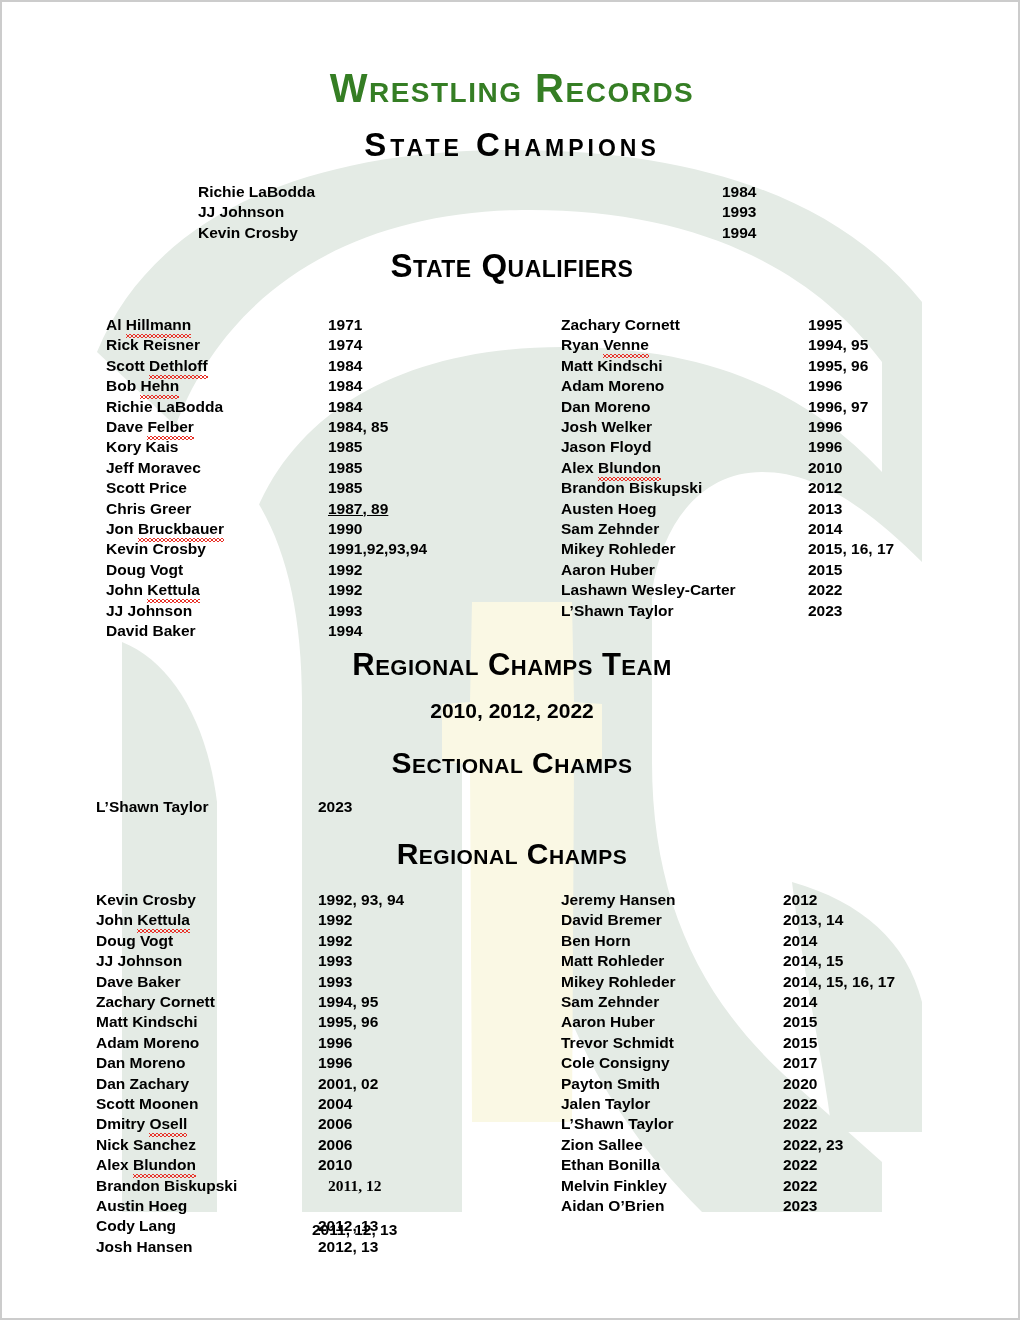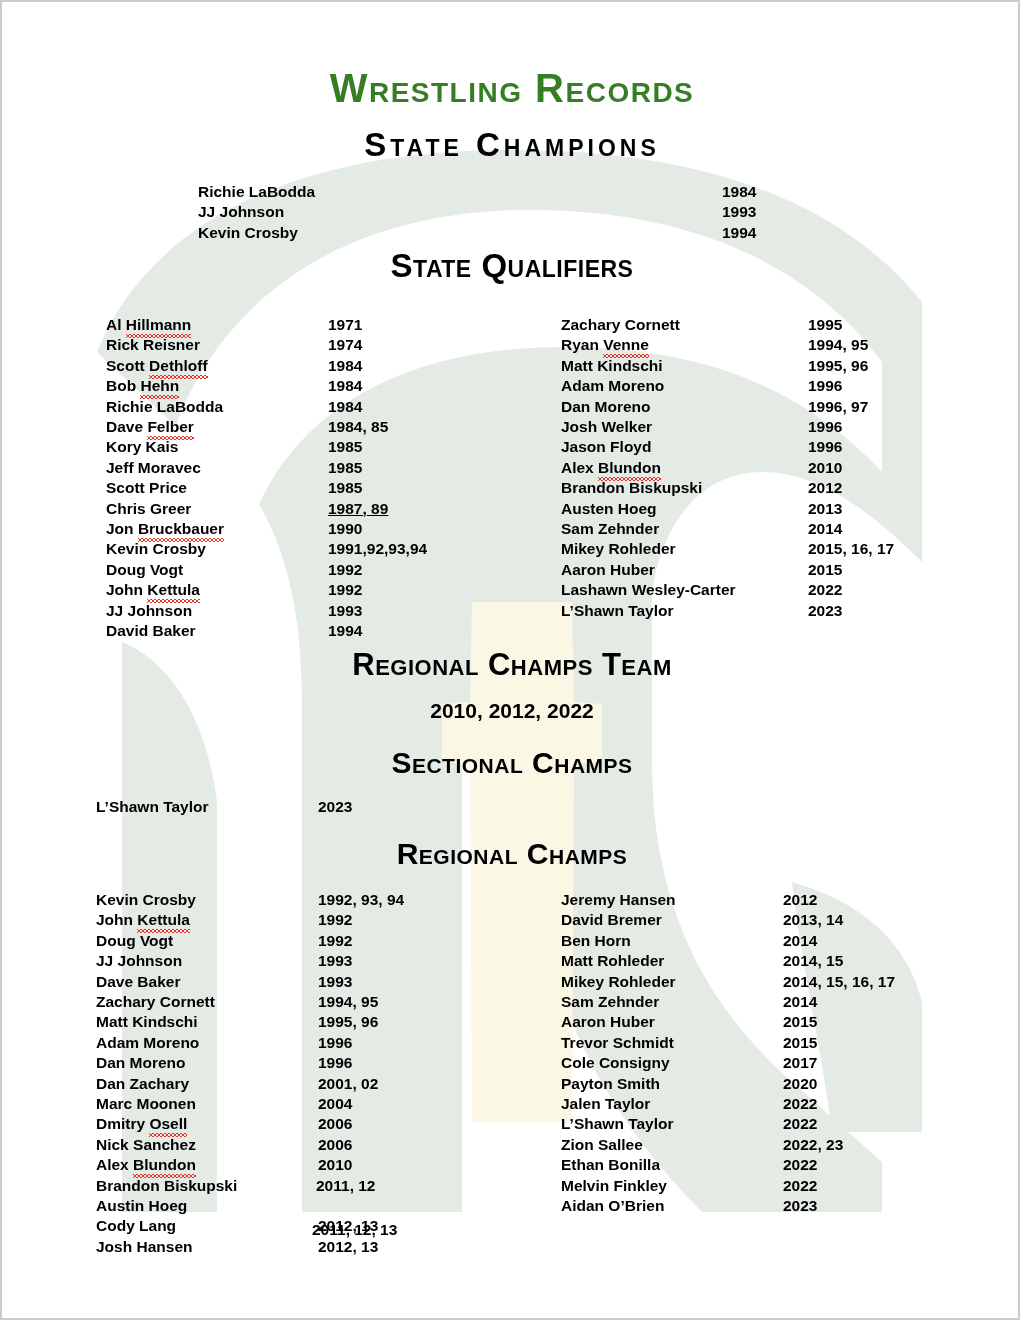--- a/index.html
+++ b/index.html
@@ -379,38 +379,38 @@
         </div>
         <div class="rec-row" style="left: 0px; top: 163.2px; width: 420px;">
           <span class="rec-name">Dan Moreno</span>
           <span class="rec-year" style="left: 222px;">1996</span>
         </div>
         <div class="rec-row" style="left: 0px; top: 183.6px; width: 420px;">
           <span class="rec-name">Dan Zachary</span>
           <span class="rec-year" style="left: 222px;">2001, 02</span>
         </div>
         <div class="rec-row" style="left: 0px; top: 204px; width: 420px;">
-          <span class="rec-name">Marc Moonen</span>
+          <span class="rec-name">Scott Moonen</span>
           <span class="rec-year" style="left: 222px;">2004</span>
         </div>
         <div class="rec-row" style="left: 0px; top: 224.4px; width: 420px;">
           <span class="rec-name">Dmitry <span class="sp">Osell</span></span>
           <span class="rec-year" style="left: 222px;">2006</span>
         </div>
         <div class="rec-row" style="left: 0px; top: 244.8px; width: 420px;">
           <span class="rec-name">Nick Sanchez</span>
           <span class="rec-year" style="left: 222px;">2006</span>
         </div>
         <div class="rec-row" style="left: 0px; top: 265.2px; width: 420px;">
           <span class="rec-name">Alex <span class="sp">Blundon</span></span>
           <span class="rec-year" style="left: 222px;">2010</span>
         </div>
         <div class="rec-row" style="left: 0px; top: 285.6px; width: 420px;">
           <span class="rec-name">Brandon Biskupski</span>
-          <span class="rec-year" style="left: 220px;">2011, 12</span>
+          <span class="rec-year" style="left: 232px; font-family: Liberation Serif, serif;">2011, 12</span>
         </div>
         <div class="rec-row" style="left: 0px; top: 306px; width: 420px;">
           <span class="rec-name">Austin Hoeg</span>
           <span class="rec-year" style="left: 216px; margin-top: 24px;">2011, 12, 13</span>
         </div>
         <div class="rec-row" style="left: 0px; top: 326.4px; width: 420px;">
           <span class="rec-name">Cody Lang</span>
           <span class="rec-year" style="left: 222px;">2012, 13</span>
         </div>
         <div class="rec-row" style="left: 0px; top: 346.8px; width: 420px;">

